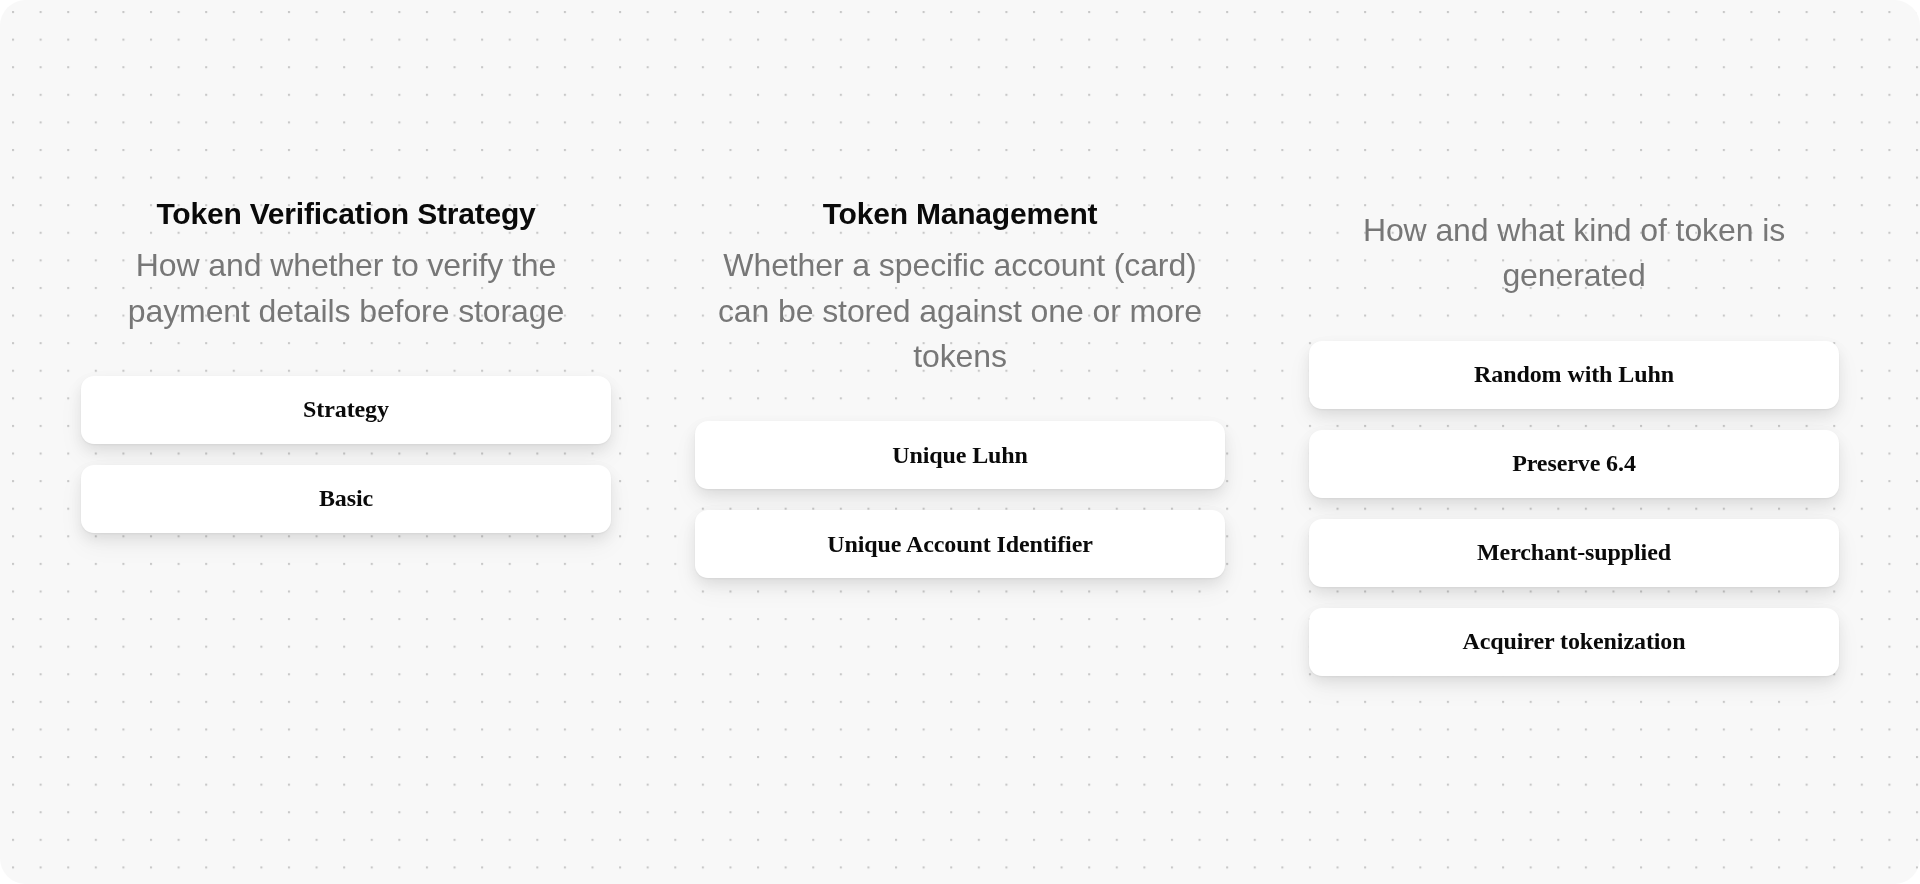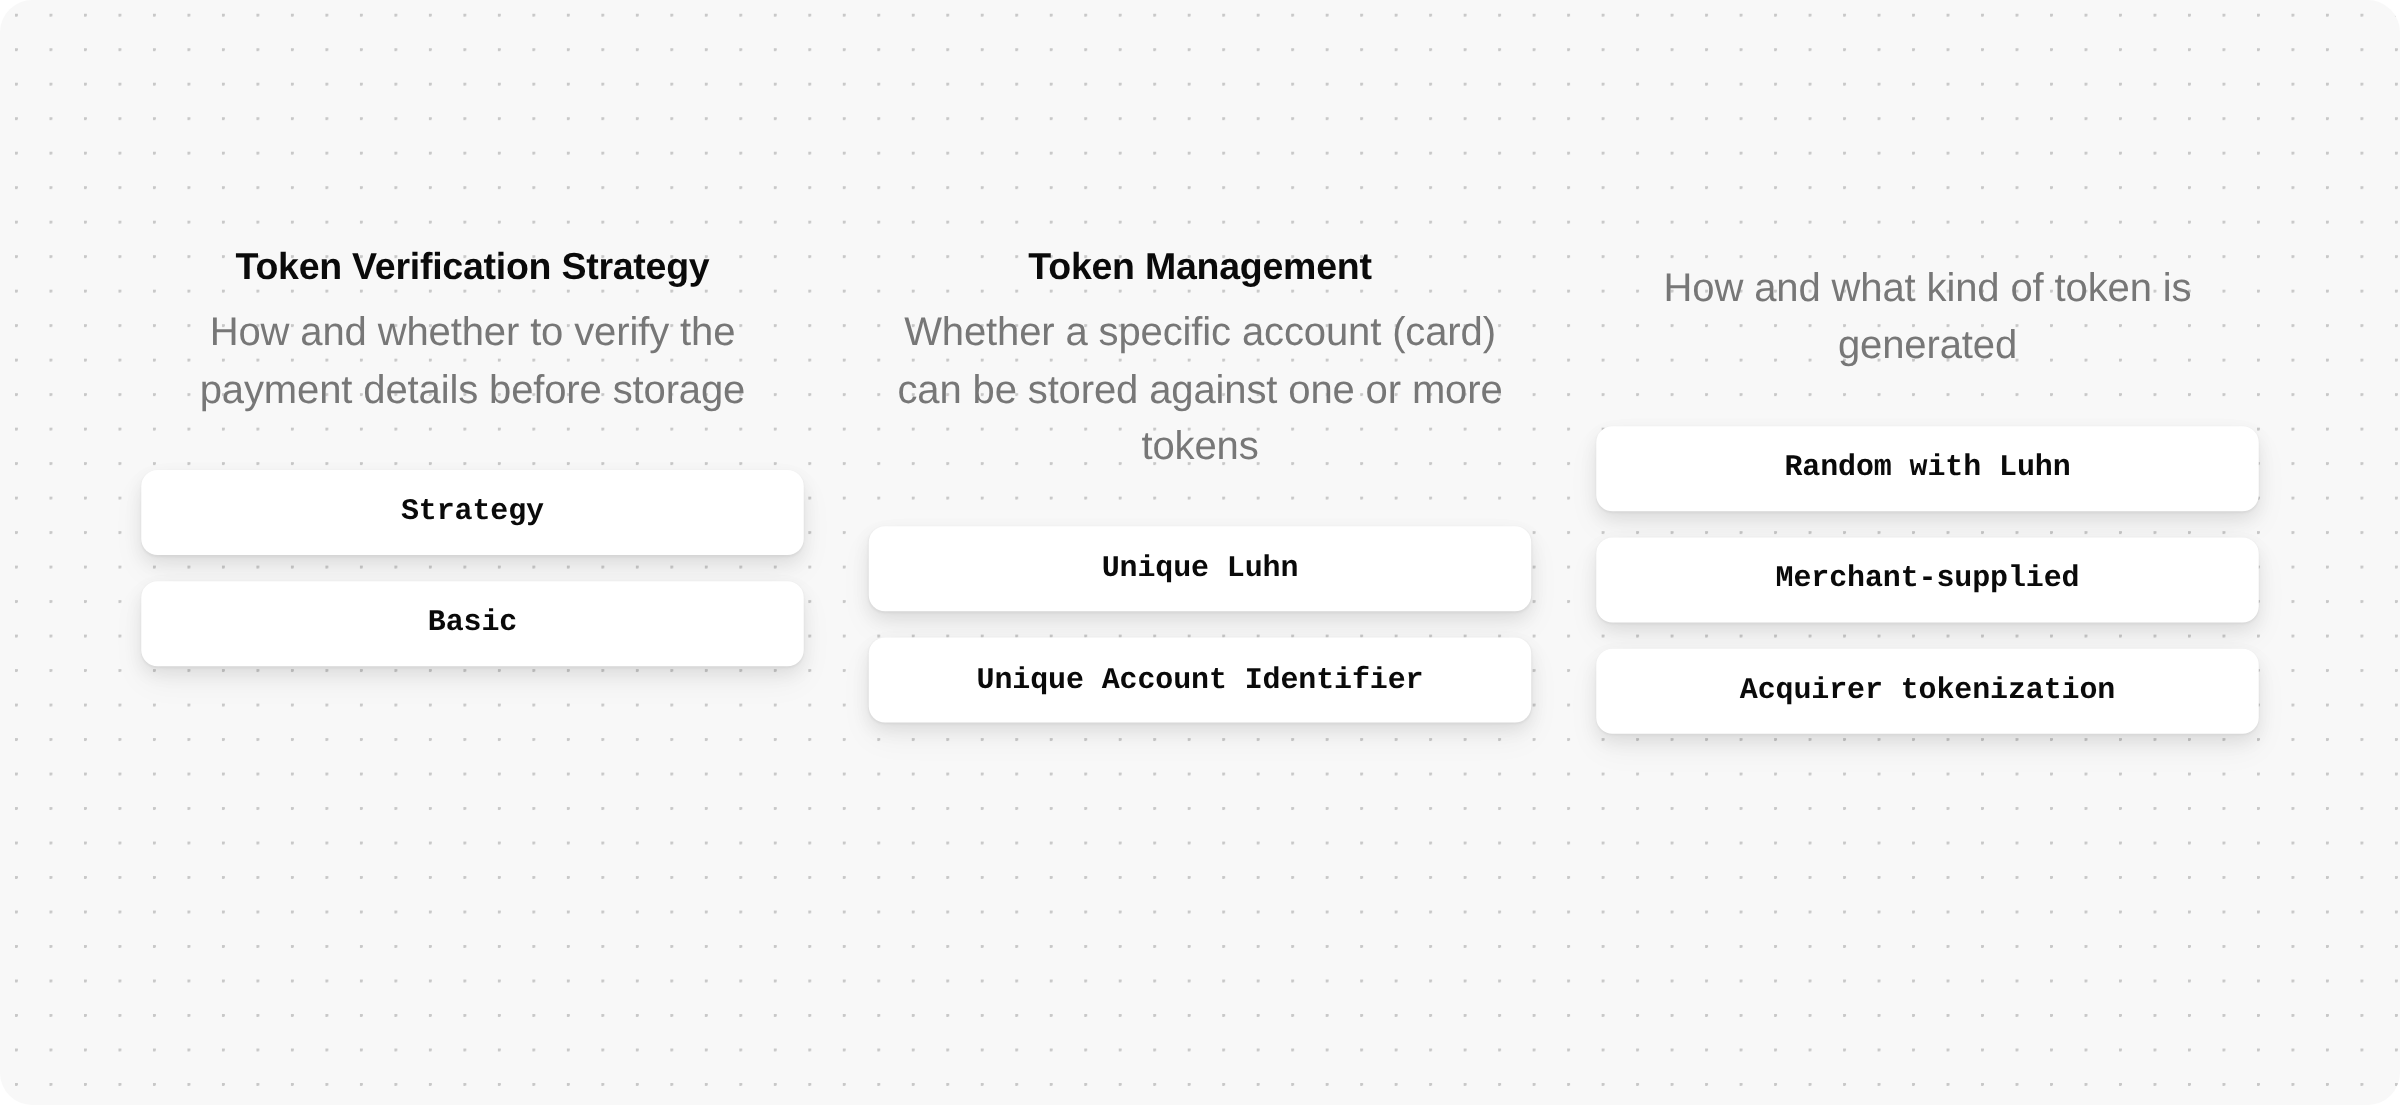--- a/index.html
+++ b/index.html
@@ -28,21 +28,21 @@
   .columns {
     position: absolute;
     left: 0;
     top: 0;
     width: 1920px;
     height: 884px;
     display: flex;
     flex-direction: row;
     align-items: flex-start;
     justify-content: center;
-    gap: 52px;
+    gap: 84px;
     padding-top: 196px;
   }
 
   .column {
     width: 530px;
     display: flex;
     flex-direction: column;
     align-items: stretch;
   }
 
@@ -73,21 +73,21 @@
   }
 
   .option {
     height: 68px;
     background: #ffffff;
     border: none;
     border-radius: 13px;
     display: flex;
     align-items: center;
     justify-content: center;
-    font-family: Liberation Mono, monospace;
+    font-family: Liberation Serif, serif;
     font-size: 24px;
     font-weight: 700;
     color: #0a0a0a;
     letter-spacing: -0.1px;
     box-shadow:
       0 1px 2px rgba(0,0,0,0.05),
       0 6px 14px rgba(0,0,0,0.075),
       0 12px 26px rgba(0,0,0,0.05);
     cursor: pointer;
     text-align: center;
@@ -116,19 +116,20 @@
       <div class="options">
         <div class="option">Unique Luhn</div>
         <div class="option">Unique Account Identifier</div>
       </div>
     </div>
 
     <div class="column">
       <div class="col-desc">How and what kind of token is generated</div>
       <div class="options">
         <div class="option">Random with Luhn</div>
+        <div class="option">Preserve 6.4</div>
         <div class="option">Merchant-supplied</div>
         <div class="option">Acquirer tokenization</div>
       </div>
     </div>
 
   </div>
 </div>
 
 </body></html>

